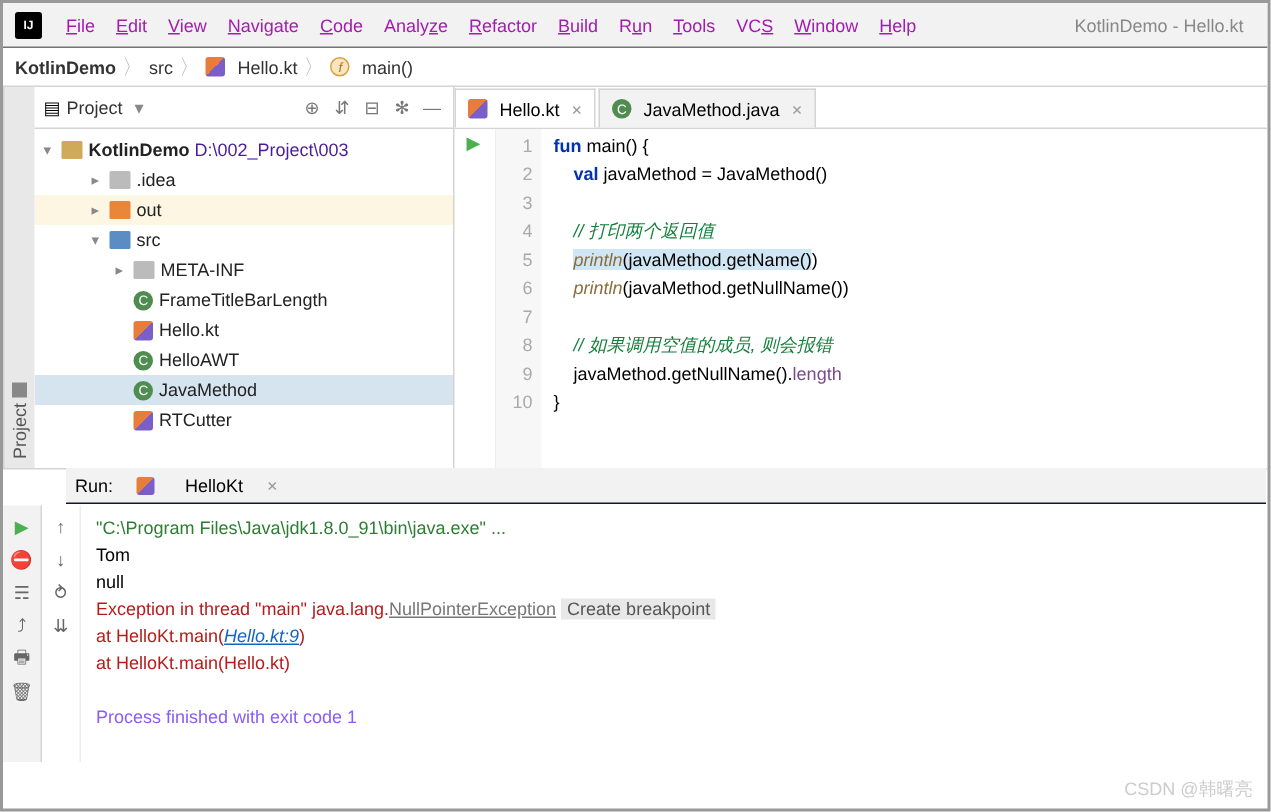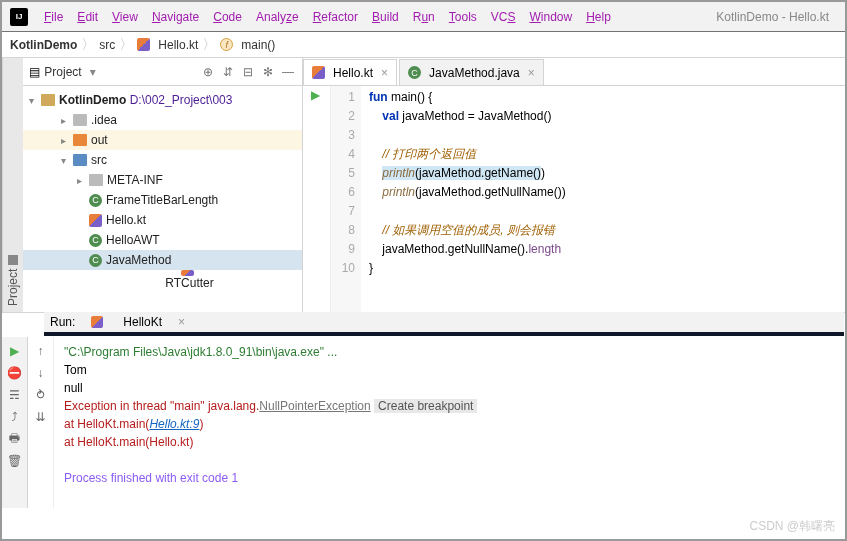--- a/index.html
+++ b/index.html
@@ -41,25 +41,25 @@
 .tab { display: flex; align-items: center; height: 26px; padding: 0 8px; border: 1px solid #d4d4d4; border-bottom: none; background: #f2f2f2; margin-right: 2px; gap: 4px; }
 .tab.active { background: #fff; }
 .tab .x { color: #999; margin-left: 4px; cursor: pointer; }
 .code { display: flex; flex: 1; font-family: Consolas, monospace; font-size: 13px; }
 .run-gutter { width: 28px; border-right: 1px solid #eee; padding-top: 2px; }
 .run-gutter .play { color: #4caf50; font-size: 12px; margin-left: 8px; }
 .gutter { width: 30px; background: #f7f7f7; text-align: right; padding: 2px 6px 0 0; color: #aaa; line-height: 19px; font-family: Consolas, monospace; }
 .codebody { padding: 2px 8px; line-height: 19px; font-family: Consolas, monospace; }
 .kw { color: #0033b3; font-weight: bold; }
 .fn { color: #8c6c3e; font-style: italic; }
-.cm { color: #a16207; font-style: italic; }
+.cm { color: #15803d; font-style: italic; }
 .hl { background: #cfe7f5; }
 .prop { color: #7a4a8a; }
 .run-panel { border-top: 1px solid #d4d4d4; height: 196px; display: flex; }
-.run-hdr { position: absolute; left: 42px; height: 24px; display: flex; align-items: center; gap: 16px; padding: 0 6px; background: #f2f2f2; border-bottom: 4px solid #0f172a; width: 800px; }
+.run-hdr { position: absolute; left: 42px; height: 24px; display: flex; align-items: center; gap: 16px; padding: 0 6px; background: #f2f2f2; border-bottom: 1px solid #0f172a; width: 800px; }
 .run-body { display: flex; width: 100%; padding-top: 24px; }
 .run-tools { width: 26px; background: #f2f2f2; border-right: 1px solid #d4d4d4; display: flex; flex-direction: column; align-items: center; gap: 6px; padding-top: 6px; }
 .run-tools2 { width: 26px; background: #fff; border-right: 1px solid #eee; display: flex; flex-direction: column; align-items: center; gap: 6px; padding-top: 6px; }
 .tool { width: 16px; height: 16px; display: flex; align-items: center; justify-content: center; color: #666; cursor: pointer; font-size: 12px; }
 .console { flex: 1; padding: 6px 10px; font-family: Consolas, monospace; font-size: 13px; line-height: 18px; }
 .green { color: #2e7d32; }
 .red { color: #b71c1c; }
 .link { color: #1565c0; text-decoration: underline; font-style: italic; }
 .blue { color: #8b5cf6; }
 .grey-u { color: #777; text-decoration: underline; }
@@ -158,21 +158,21 @@
           <div class="tree-row" style="padding-left: 54px;">
             <span class="arrow"></span>
             <span class="c-ico">C</span>
             <span class="treelabel">HelloAWT</span>
           </div>
           <div class="tree-row sel" style="padding-left: 54px;">
             <span class="arrow"></span>
             <span class="c-ico">C</span>
             <span class="treelabel">JavaMethod</span>
           </div>
-          <div class="tree-row" style="padding-left: 54px; flex-direction: column;">
+          <div class="tree-row" style="padding-left: 54px;">
             <span class="arrow"></span>
             <span class="kt-ico"></span>
             <span class="treelabel">RTCutter</span>
           </div>
         </div>
     </div>
   </div>
 
   <div class="editor">
     <div class="tabs">

